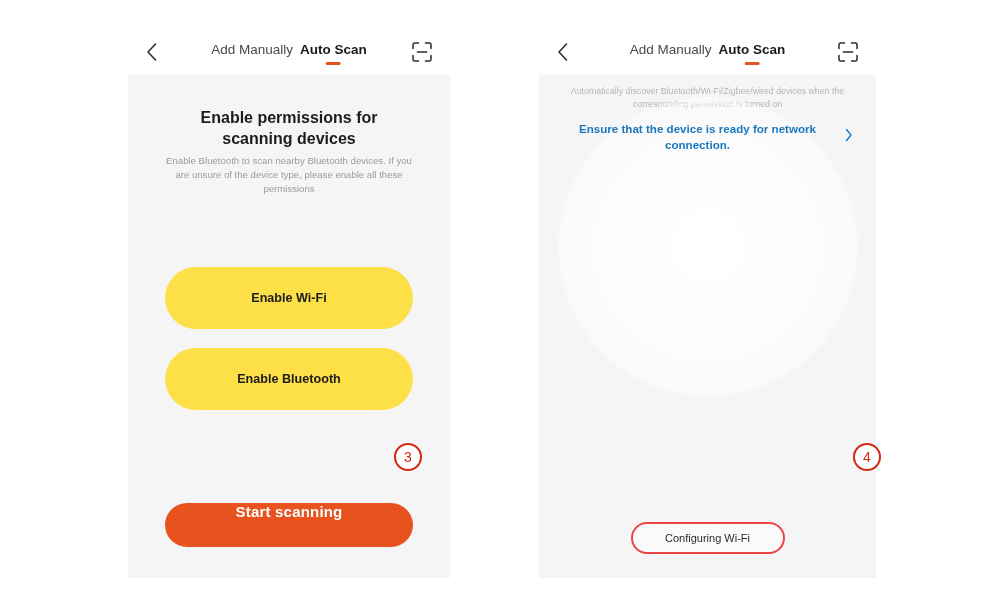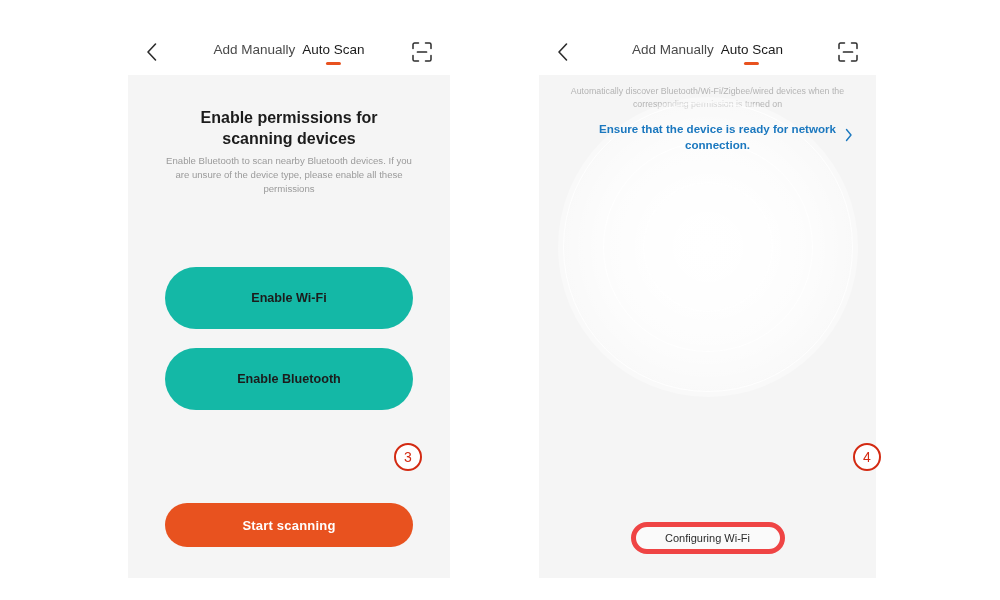--- a/index.html
+++ b/index.html
@@ -65,21 +65,21 @@
   }
   .tab {
     font-size: 13.5px;
     color: #4a4a4a;
     line-height: 18px;
     position: relative;
     padding-bottom: 6px;
   }
   .tab.active {
     color: #1a1a1a;
-    font-weight: normal;
+    font-weight: bold;
   }
   .tab.active::after {
     content: "";
     position: absolute;
     left: 50%;
     transform: translateX(-50%);
     bottom: 0px;
     width: 15px;
     height: 3px;
     border-radius: 2px;
@@ -120,21 +120,21 @@
     text-align: center;
     font-size: 9.6px;
     color: #9b9b9b;
     line-height: 14px;
   }
 
   .pill-btn {
     margin: 0 auto;
     width: 248px;
     height: 62px;
-    background: #14b8a6;
+    background: #fde047;
     border-radius: 31px;
     display: flex;
     align-items: center;
     justify-content: center;
     font-size: 12.6px;
     font-weight: bold;
     color: #1c1c1c;
   }
   .pill-wifi { margin-top: 71px; }
   .pill-bt   { margin-top: 19px; }
@@ -142,45 +142,44 @@
   .cta-btn {
     position: absolute;
     left: 50%;
     transform: translateX(-50%);
     bottom: 31px;
     width: 248px;
     height: 44px;
     border-radius: 22px;
     background: var(--accent, #e8521f);
     display: flex;
-    align-items: center;
     justify-content: center;
     color: #ffffff;
-    font-size: 13px;
+    font-size: 15px;
     font-weight: bold;
     letter-spacing: .2px;
   }
 
   
   .auto-desc {
     margin: 10px auto 0;
     width: 300px;
     text-align: center;
     font-size: 8.8px;
     color: #b4b4b4;
     line-height: 13px;
   }
 
   .ready-link-row {
     margin: 10px auto 0;
     width: 290px;
     position: relative;
     display: flex;
     align-items: center;
-    justify-content: flex-end;
+    justify-content: flex-start;
   }
   .ready-link {
     width: 270px;
     text-align: center;
     font-size: 11.6px;
     font-weight: bold;
     color: #1b78bf;
     line-height: 16px;
   }
   .ready-chev {
@@ -237,21 +236,21 @@
     display: flex;
     flex-direction: column;
     align-items: center;
     gap: 14px;
   }
   .chip {
     width: 154px;
     height: 32px;
     border-radius: 16px;
     background: #fafafa;
-    border: 5px solid #ef4444;
+    border: 2px solid #ef4444;
     display: flex;
     align-items: center;
     justify-content: center;
     font-size: 11px;
     color: #2b2b2b;
   }
 
   
   .step-badge {
     position: absolute;

